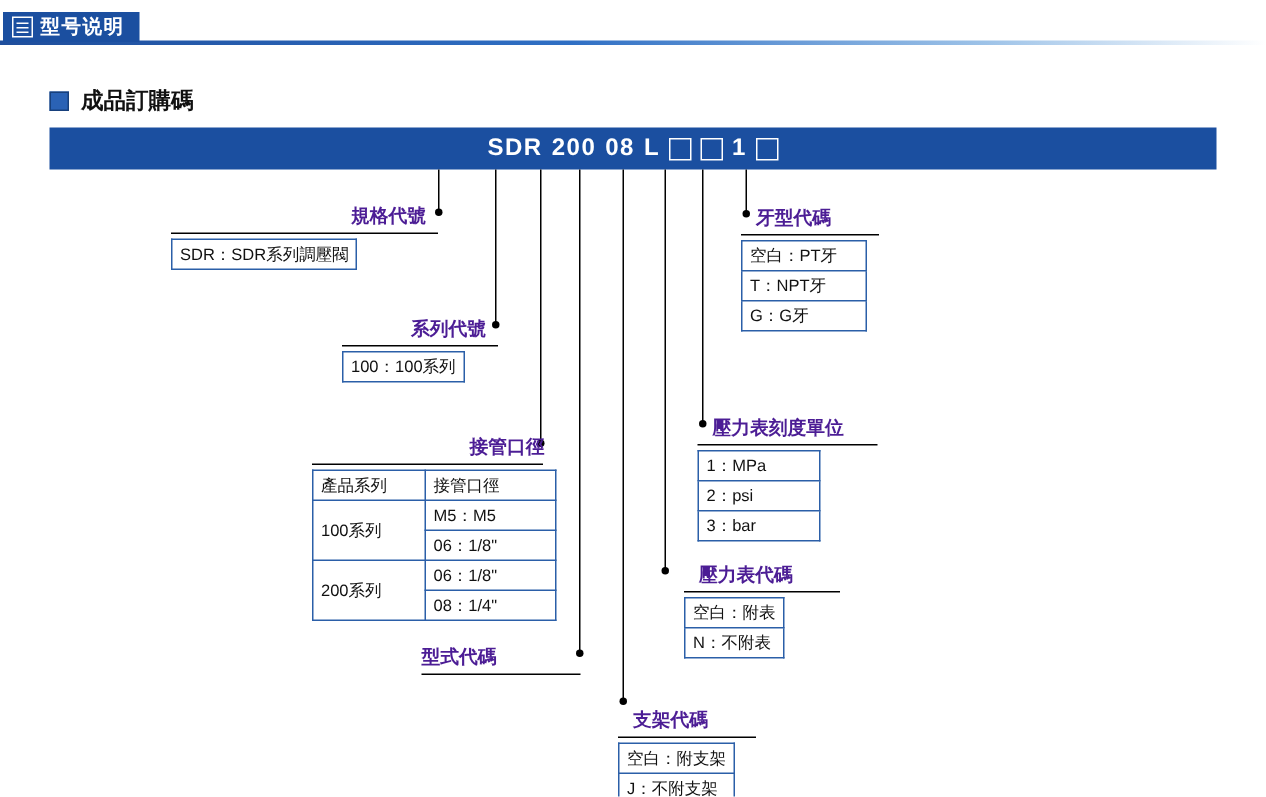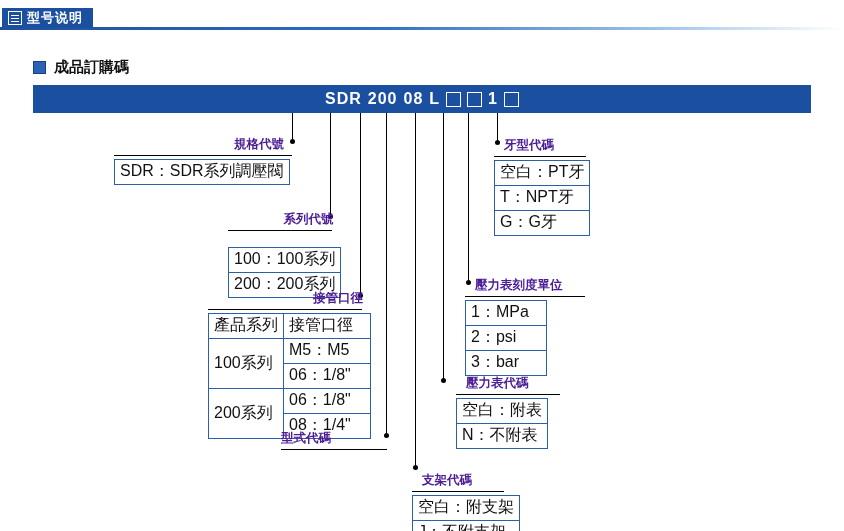--- a/index.html
+++ b/index.html
@@ -78,21 +78,21 @@
   .callout{position:absolute;}
   .callout .cap{
     font-size:12.5px;font-weight:bold;color:#4c1d95;
     white-space:nowrap;
     padding-bottom:2px;
   }
   .callout .cap-rule{height:1px;background:#000;}
   .tbl{border-collapse:collapse;}
   .tbl td{
     border:1px solid #2b5fa8;
-    font-size:16px;
+    font-size:11px;
     color:#111;
     padding:1px 5px 2px 5px;
     height:16px;
     white-space:nowrap;
     background:#ffffff;
   }
 </style>
 </head>
 <body>
 
@@ -152,27 +152,24 @@
         <tr>
       <td>SDR：SDR系列調壓閥</td>
     </tr>
   </tbody>
     </table>
 </div>
 
 <div class="callout" style="left:228px;top:211px;">
   <div class="cap" style="text-align:right;padding-right:8px;">系列代號</div>
   <div class="cap-rule" style="width:104px;"></div>
-  <table class="tbl" style="margin-top:16px;">
+  <table class="tbl" style="margin-top:3px;">
     <tbody>
         <tr>
       <td>100：100系列</td>
-    </tr>
-    <tr>
-      <td>200：200系列</td>
     </tr>
   </tbody>
     </table>
 </div>
 
 <div class="callout" style="left:208px;top:290px;">
   <div class="cap" style="text-align:right;padding-right:8px;">接管口徑</div>
   <div class="cap-rule" style="width:154px;"></div>
   <table class="tbl" style="margin-top:3px;">
     <tbody>

